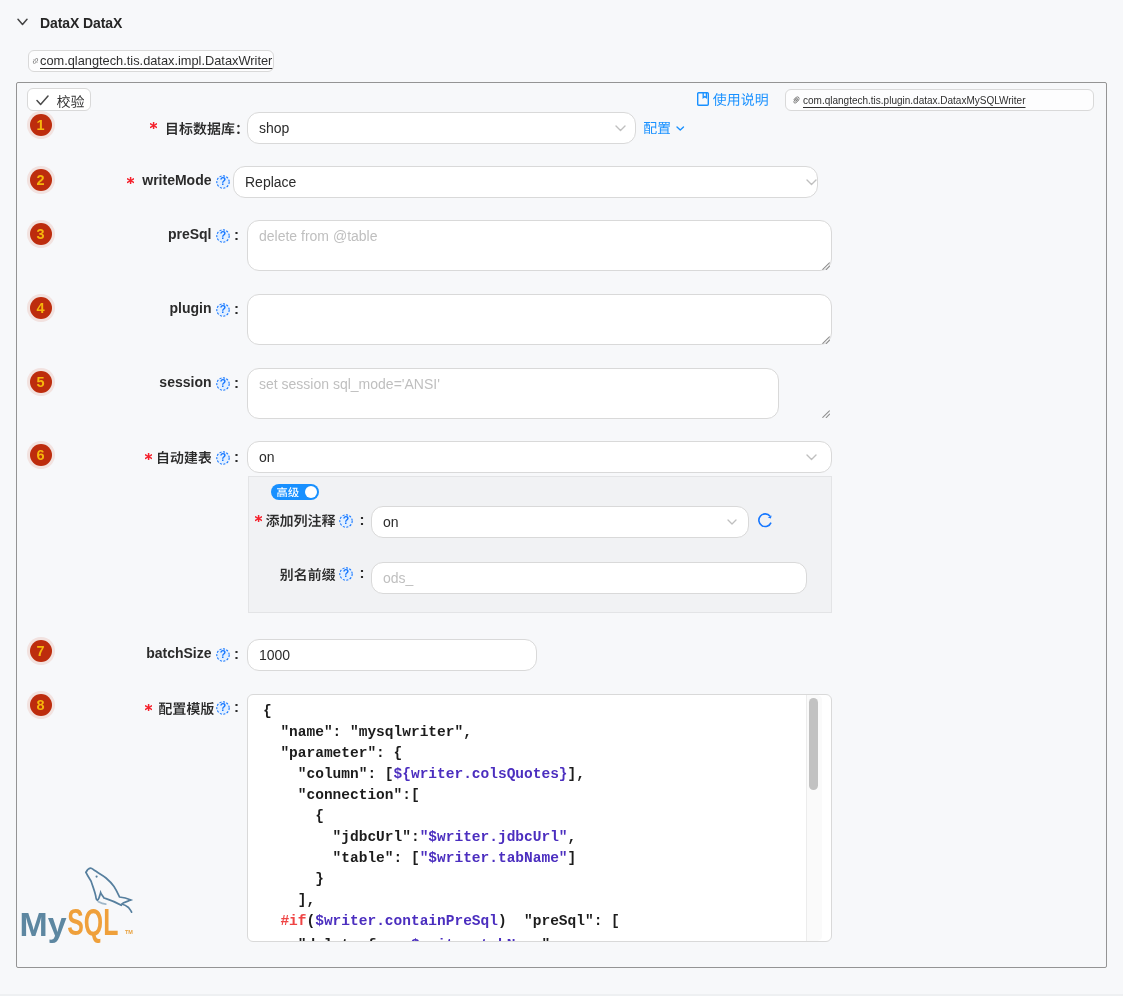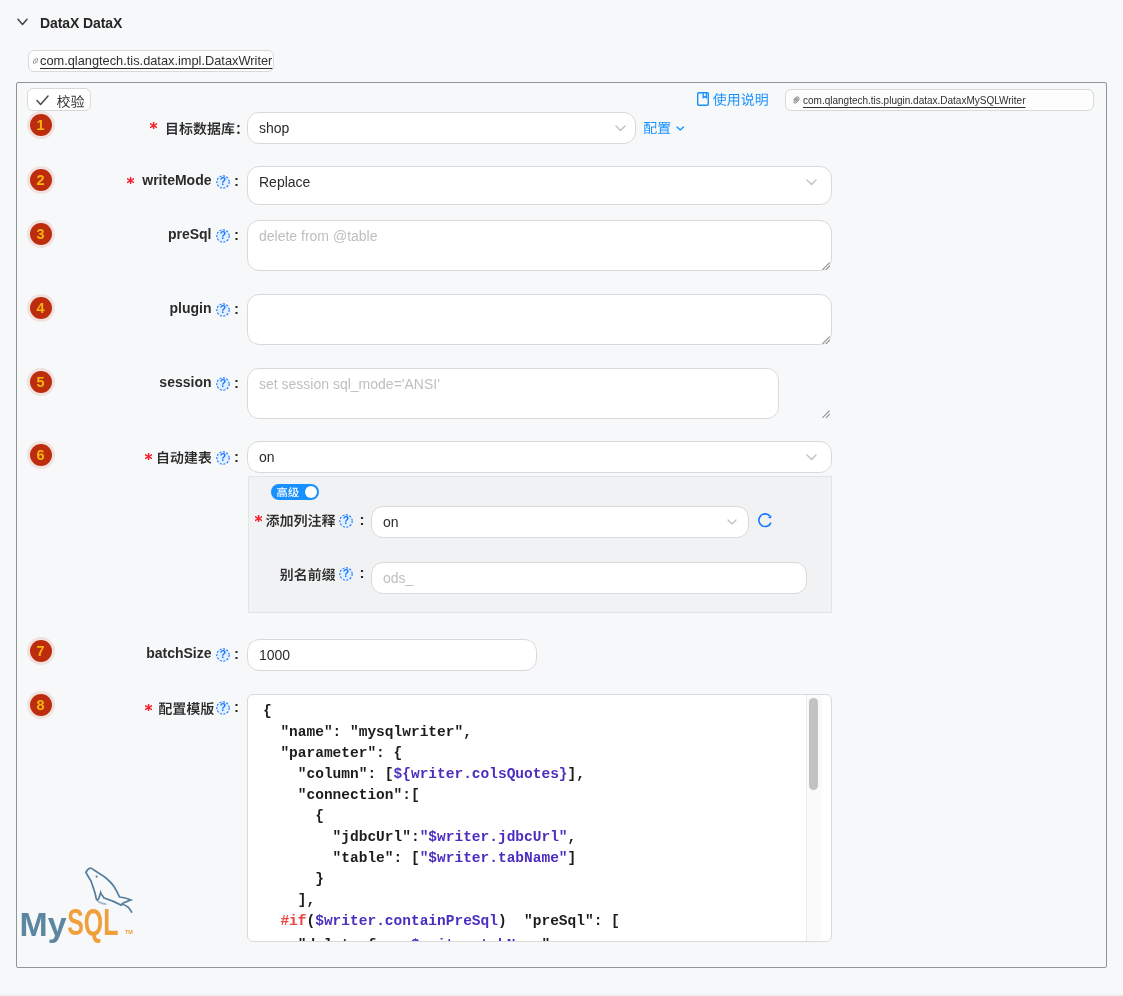--- a/index.html
+++ b/index.html
@@ -84,21 +84,21 @@
       <line x1="0.48" y1="5.40" x2="6.72" y2="1.80"></line>
       <line x1="6.72" y1="5.40" x2="0.48" y2="1.80"></line>
     </g>
   </svg>
 <div class="lab" style="right:911.5px;top:171.5px">writeMode</div>
 <svg style="position:absolute;left:215.6px;top:175.3px" width="14" height="14" viewBox="0 0 14 14">
     <circle cx="7" cy="7" r="6.2" fill="#e2efff" stroke="#1677ff" stroke-width="1.1" stroke-dasharray="2.1,1.45"></circle>
     <text x="7" y="10.3" font-family="Liberation Sans" font-size="10.5" font-weight="bold" fill="#1677ff" text-anchor="middle">?</text>
   </svg>
 <div style="position:absolute;left:234px;top:172.3px;font:bold 15px 'Liberation Sans',sans-serif;color:#2b2b2b">:</div>
-<div class="inp" style="left:247px;top:166px;width:585px;height:39px">Replace</div>
+<div class="inp" style="left:233px;top:166px;width:585px;height:32px">Replace</div>
 <svg style="position:absolute;left:806.0px;top:179.05px" width="11" height="6.5" viewBox="0 0 11 6.5">
     <path d="M1 1 L5.5 5.5 L10 1" fill="none" stroke="#bfbfbf" stroke-width="1.4" stroke-linecap="round" stroke-linejoin="round"></path>
   </svg>
 
 <div class="lab" style="right:911.5px;top:225.5px">preSql</div>
 <svg style="position:absolute;left:215.6px;top:229.3px" width="14" height="14" viewBox="0 0 14 14">
     <circle cx="7" cy="7" r="6.2" fill="#e2efff" stroke="#1677ff" stroke-width="1.1" stroke-dasharray="2.1,1.45"></circle>
     <text x="7" y="10.3" font-family="Liberation Sans" font-size="10.5" font-weight="bold" fill="#1677ff" text-anchor="middle">?</text>
   </svg>
 <div style="position:absolute;left:234px;top:226.3px;font:bold 15px 'Liberation Sans',sans-serif;color:#2b2b2b">:</div>

